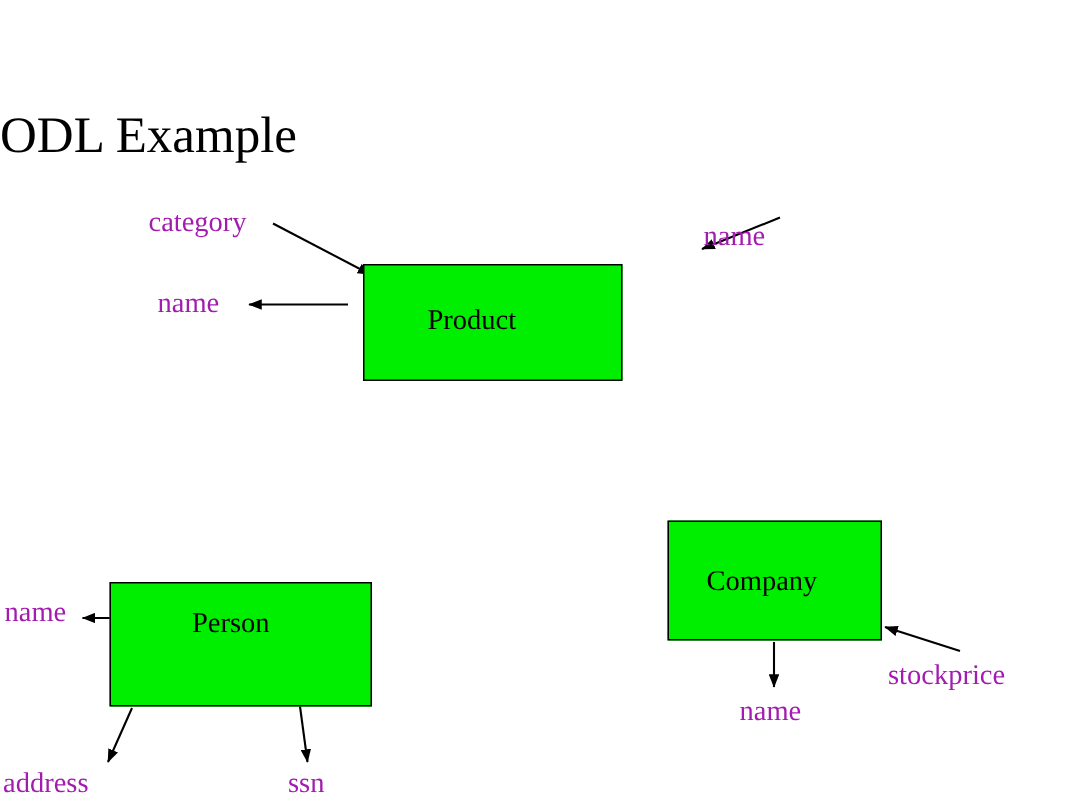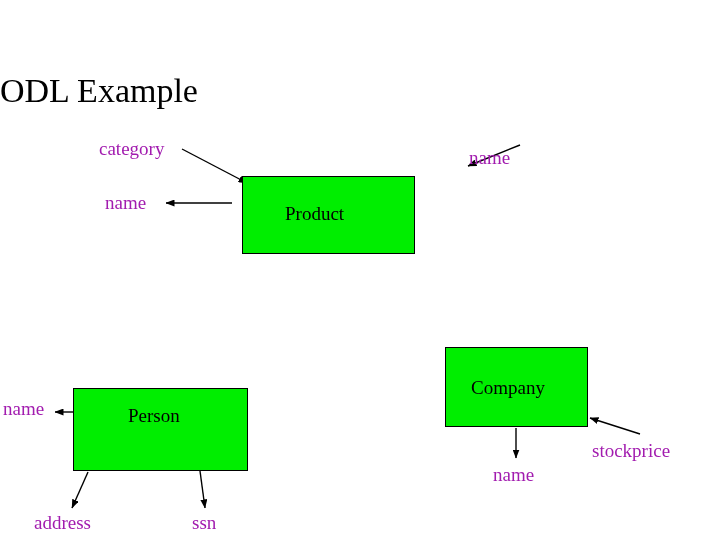--- a/index.html
+++ b/index.html
@@ -93,16 +93,16 @@
   <div class="entity-label" style="left:285px; top:203px;">Product</div>
   <div class="entity-label" style="left:471px; top:377px;">Company</div>
   <div class="entity-label" style="left:128px; top:405px;">Person</div>
 
   <div class="attr-label" style="left:99px; top:138px;">category</div>
   <div class="attr-label" style="left:469px; top:147px;">name</div>
   <div class="attr-label" style="left:105px; top:192px;">name</div>
   <div class="attr-label" style="left:3px; top:398px;">name</div>
   <div class="attr-label" style="left:592px; top:440px;">stockprice</div>
   <div class="attr-label" style="left:493px; top:464px;">name</div>
-  <div class="attr-label" style="left:34px; top:512px;">address</div>
+  <div class="attr-label" style="left:2px; top:512px;">address</div>
   <div class="attr-label" style="left:192px; top:512px;">ssn</div>
 
 </div>
 
 </body></html>

